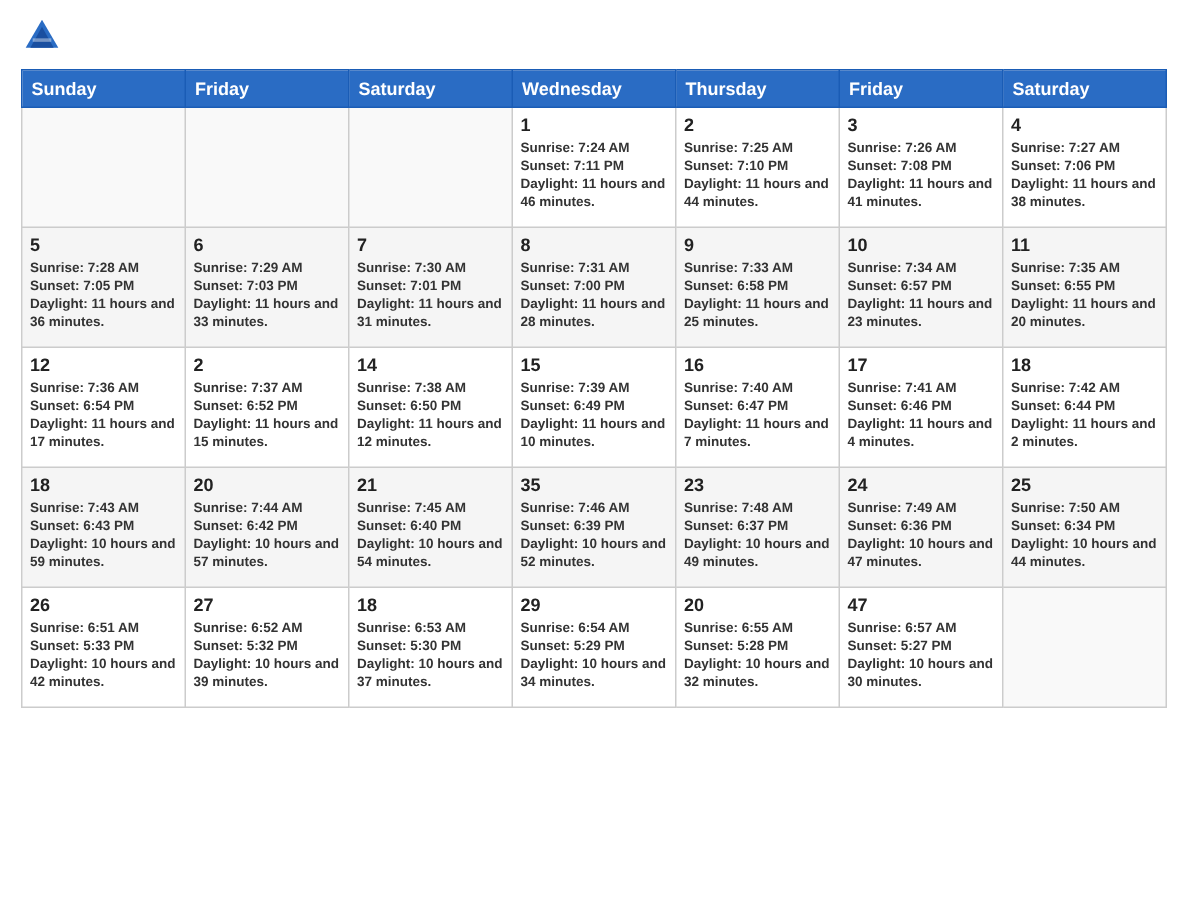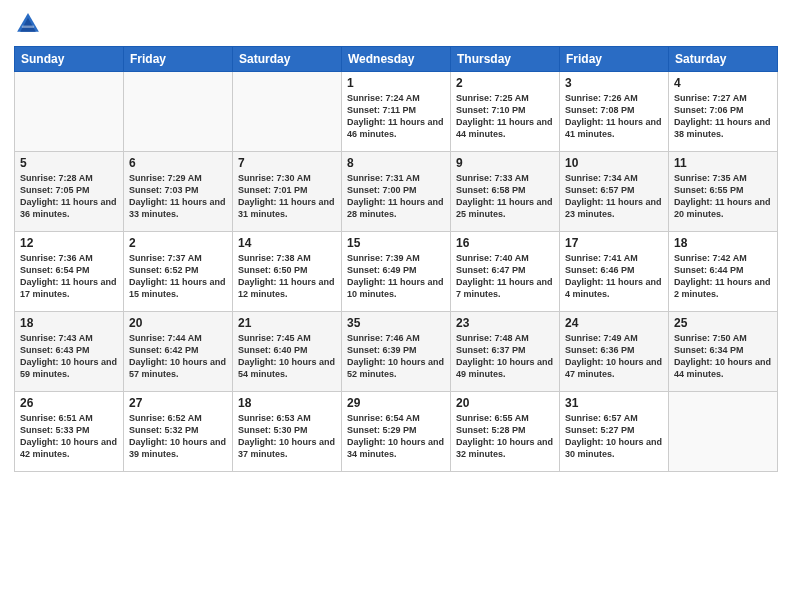--- a/index.html
+++ b/index.html
@@ -262,20 +262,20 @@
           </td>
           <td>
             <span class="day-number">29</span>
             <div class="day-info">Sunrise: 6:54 AM<br>Sunset: 5:29 PM<br>Daylight: 10 hours and 34 minutes.</div>
           </td>
           <td>
             <span class="day-number">20</span>
             <div class="day-info">Sunrise: 6:55 AM<br>Sunset: 5:28 PM<br>Daylight: 10 hours and 32 minutes.</div>
           </td>
           <td>
-            <span class="day-number">31</span>
+            <span class="day-number">47</span>
             <div class="day-info">Sunrise: 6:57 AM<br>Sunset: 5:27 PM<br>Daylight: 10 hours and 30 minutes.</div>
           </td>
           <td class="empty-cell"></td>
         </tr>
       </tbody>
   </table>
 </div>
 
 </body></html>

